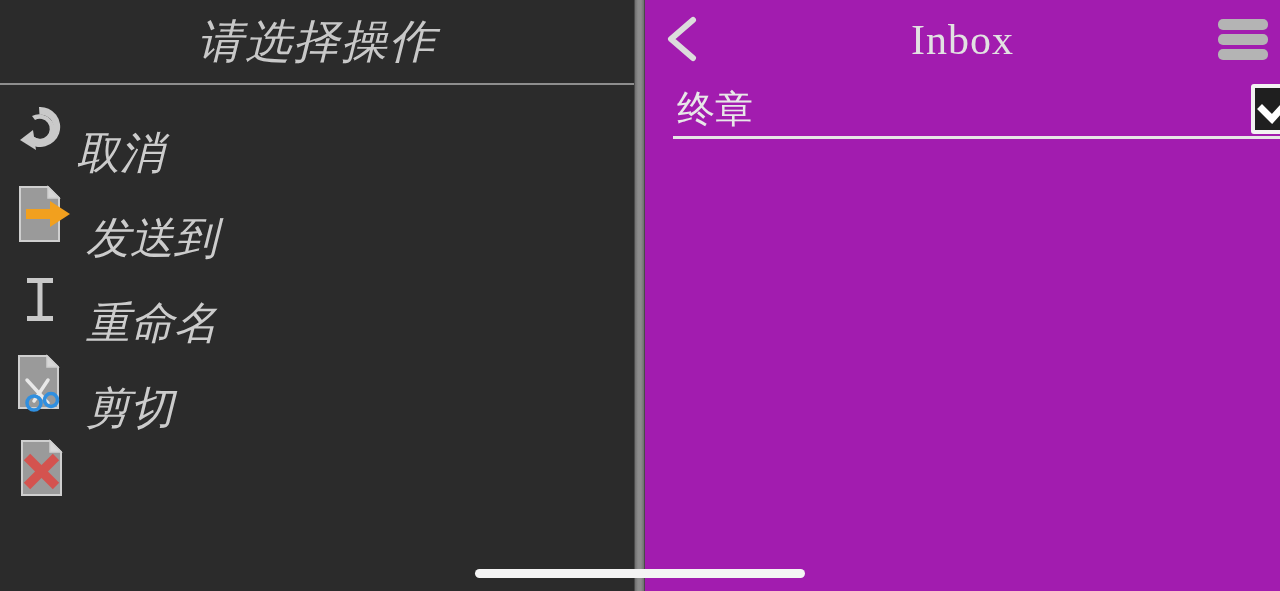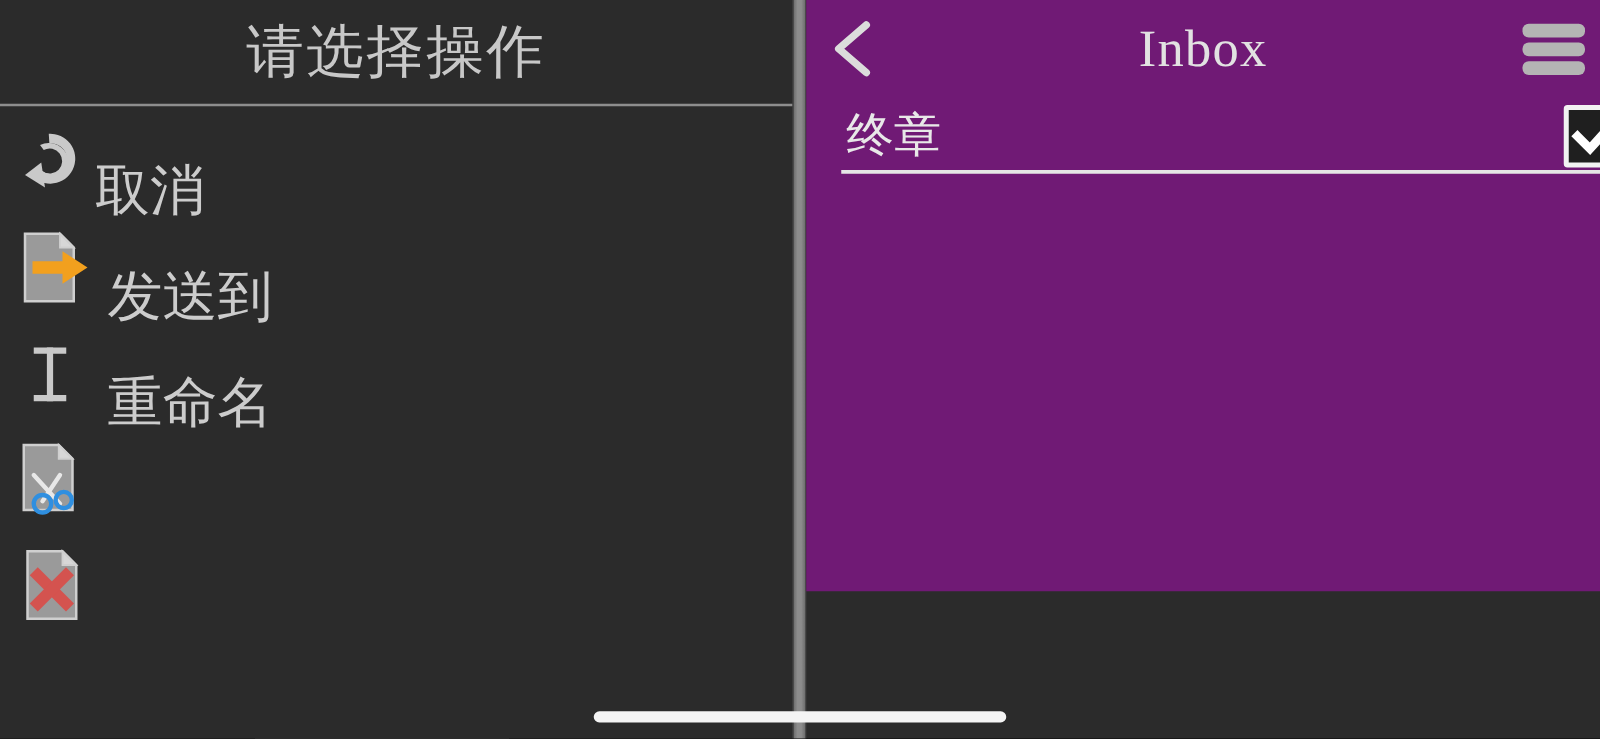--- a/index.html
+++ b/index.html
@@ -18,20 +18,21 @@
     overflow: hidden;
   }
 
   
   #left-panel {
     position: absolute;
     left: 0; top: 0;
     width: 634px;
     height: 591px;
     background: #2b2b2b;
+    font-style: italic;
   }
   #menu-title {
     position: absolute;
     left: 0; top: 0;
     width: 634px;
     height: 83px;
     line-height: 83px;
     text-align: center;
     color: #c8c8c8;
     font-size: 46px;
@@ -88,22 +89,22 @@
         #6f6f6f 1px, #8c8c8c 4px,
         #8c8c8c 7px, #6f6f6f 10px,
         #4a4a4a 10px, #4a4a4a 11px);
   }
 
   
   #right-panel {
     position: absolute;
     left: 645px; top: 0;
     width: 635px;
-    height: 473px;
-    background: #701a75;
+    height: 591px;
+    background: #a21caf;
   }
   #inbox-topbar {
     position: relative;
     height: 78px;
     width: 635px;
   }
   #back-button {
     position: absolute;
     left: 8px; top: 8px;
     width: 62px; height: 62px;
@@ -244,20 +245,21 @@
             <g stroke="#e8e8e8" stroke-width="3.5" stroke-linecap="round">
               <line x1="13" y1="27" x2="34" y2="50"></line>
               <line x1="34" y1="27" x2="20" y2="48"></line>
             </g>
             <g fill="none" stroke="#2f8fe0" stroke-width="3.5">
               <circle cx="20" cy="50" r="7"></circle>
               <circle cx="37" cy="47" r="6.5"></circle>
             </g>
           </svg>
         </span>
+        <span class="menu-label">剪切</span>
       </div>
 
       <div class="menu-item">
         <span class="menu-icon">
           <svg viewBox="0 0 58 62" xmlns="http://www.w3.org/2000/svg">
             <path d="M8 3 L36 3 L47 14 L47 57 L8 57 Z" fill="#9a9a9a" stroke="#cfcfcf" stroke-width="2"></path>
             <path d="M36 3 L36 14 L47 14 Z" fill="#d7d7d7" stroke="#cfcfcf" stroke-width="1.5"></path>
             <g stroke="#d4534f" stroke-width="9" stroke-linecap="butt">
               <line x1="13" y1="19" x2="42" y2="48"></line>
               <line x1="42" y1="19" x2="13" y2="48"></line>

